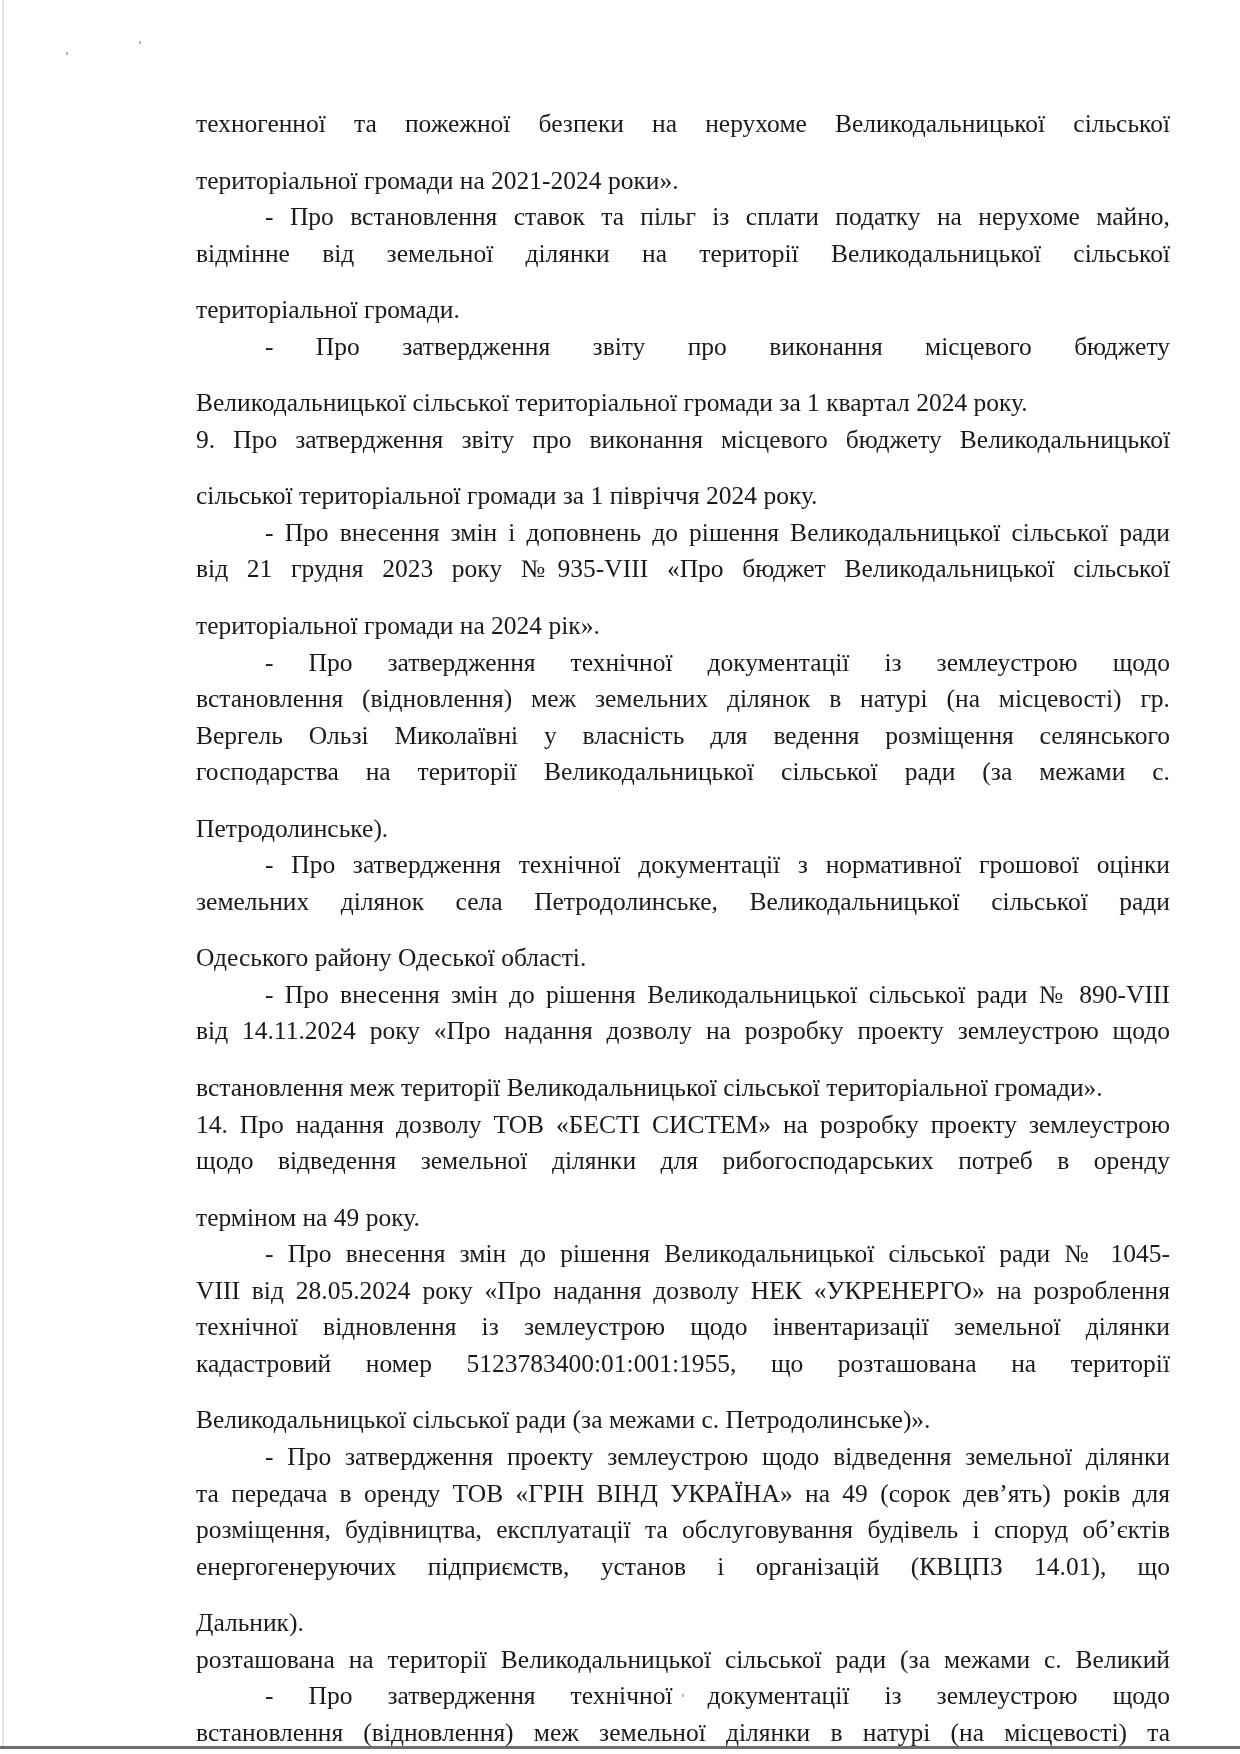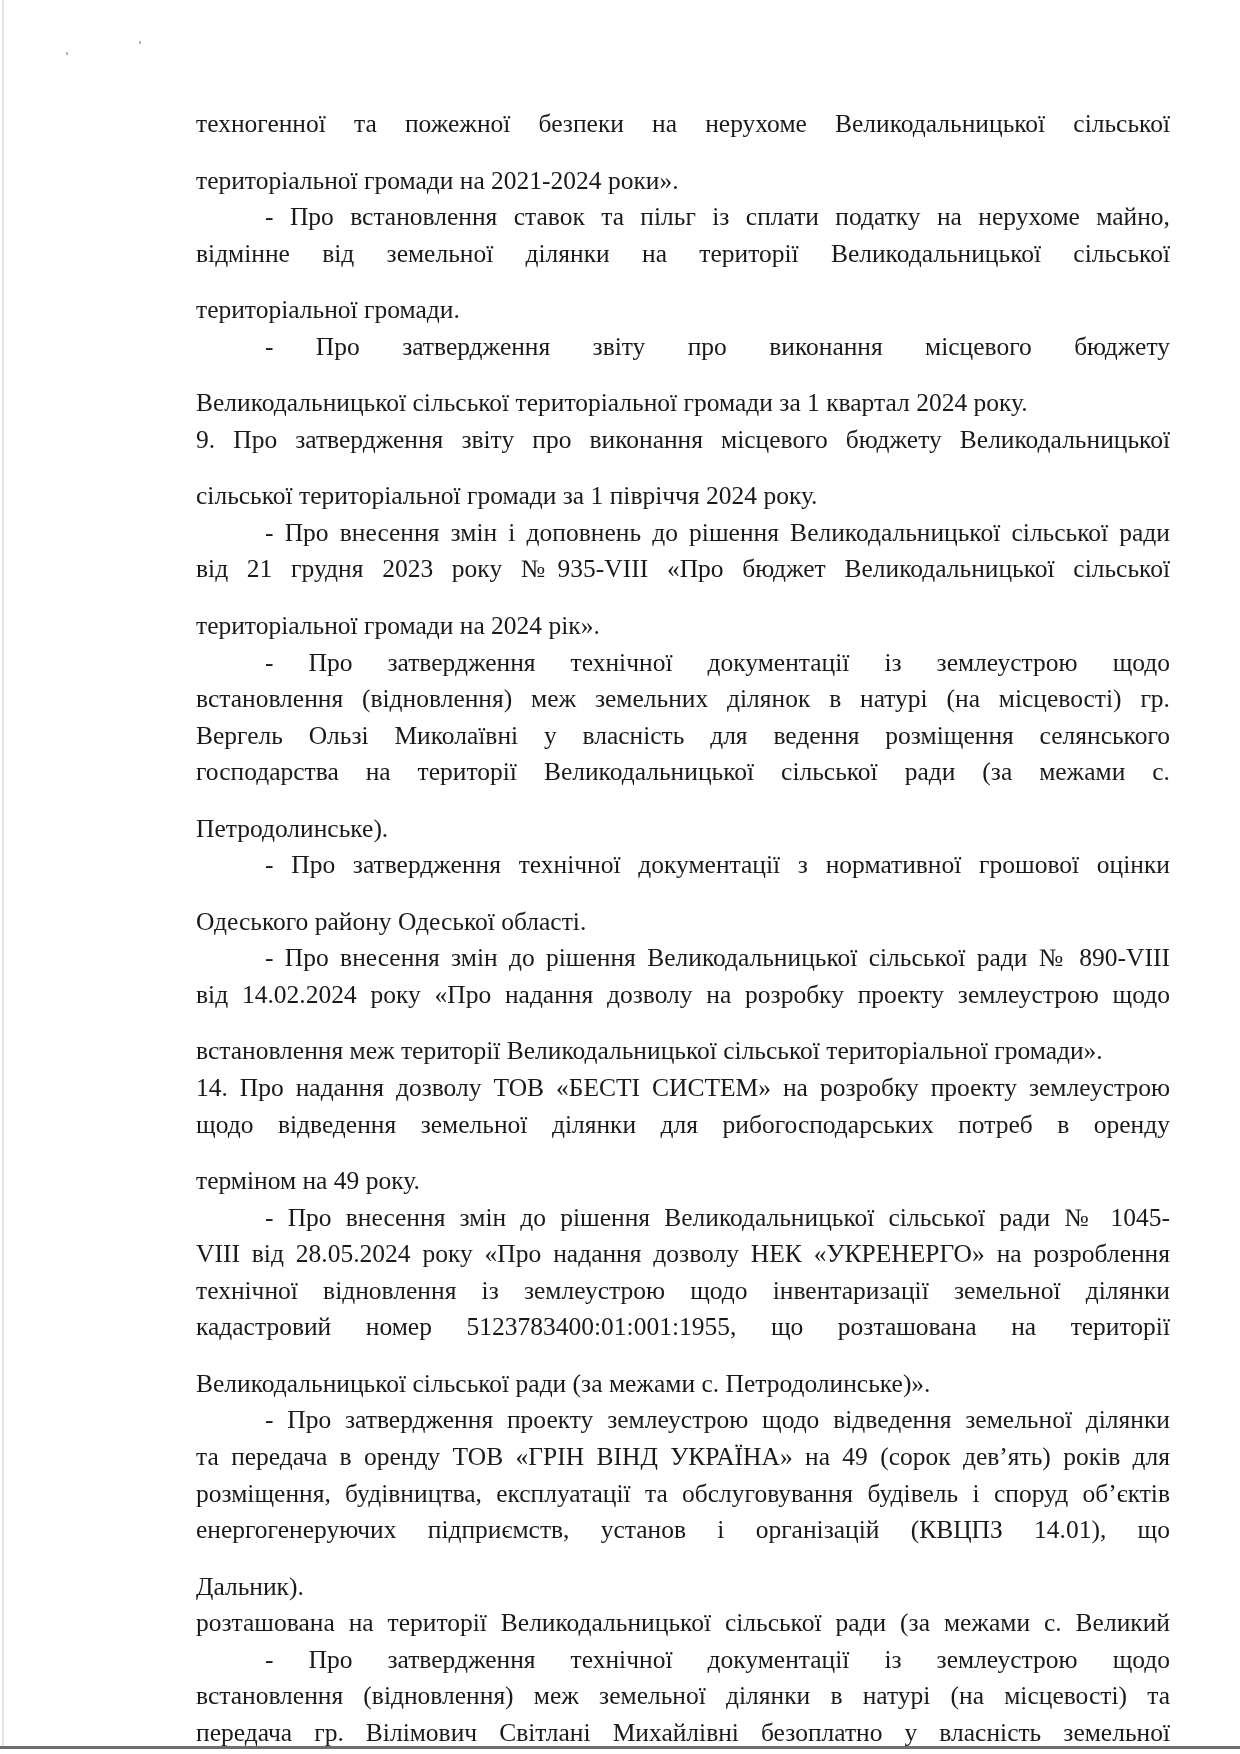--- a/index.html
+++ b/index.html
@@ -57,25 +57,26 @@
     </div>
     <div class="para">
       <span class="line indent">- Про затвердження технічної документації із землеустрою щодо</span>
       <span class="line">встановлення (відновлення) меж земельних ділянок в натурі (на місцевості) гр.</span>
       <span class="line">Вергель Ользі Миколаївні у власність для ведення розміщення селянського</span>
       <span class="line">господарства на території Великодальницької сільської ради (за межами с.</span>
       <span class="line last">Петродолинське).</span>
     </div>
     <div class="para">
       <span class="line indent">- Про затвердження технічної документації з нормативної грошової оцінки</span>
+      <span class="line">земельних ділянок села Петродолинське, Великодальницької сільської ради</span>
       <span class="line last">Одеського району Одеської області.</span>
     </div>
     <div class="para">
       <span class="line indent">- Про внесення змін до рішення Великодальницької сільської ради № 890-VIII</span>
-      <span class="line">від 14.02.2024 року «Про надання дозволу на розробку проекту землеустрою щодо</span>
+      <span class="line">від 14.11.2024 року «Про надання дозволу на розробку проекту землеустрою щодо</span>
       <span class="line last">встановлення меж території Великодальницької сільської територіальної громади».</span>
     </div>
     <div class="para">
       <span class="line">14. Про надання дозволу ТОВ «БЕСТІ СИСТЕМ» на розробку проекту землеустрою</span>
       <span class="line">щодо відведення земельної ділянки для рибогосподарських потреб в оренду</span>
       <span class="line last">терміном на 49 року.</span>
     </div>
     <div class="para">
       <span class="line indent">- Про внесення змін до рішення Великодальницької сільської ради № 1045-</span>
       <span class="line">VIII від 28.05.2024 року «Про надання дозволу НЕК «УКРЕНЕРГО» на розроблення</span>

